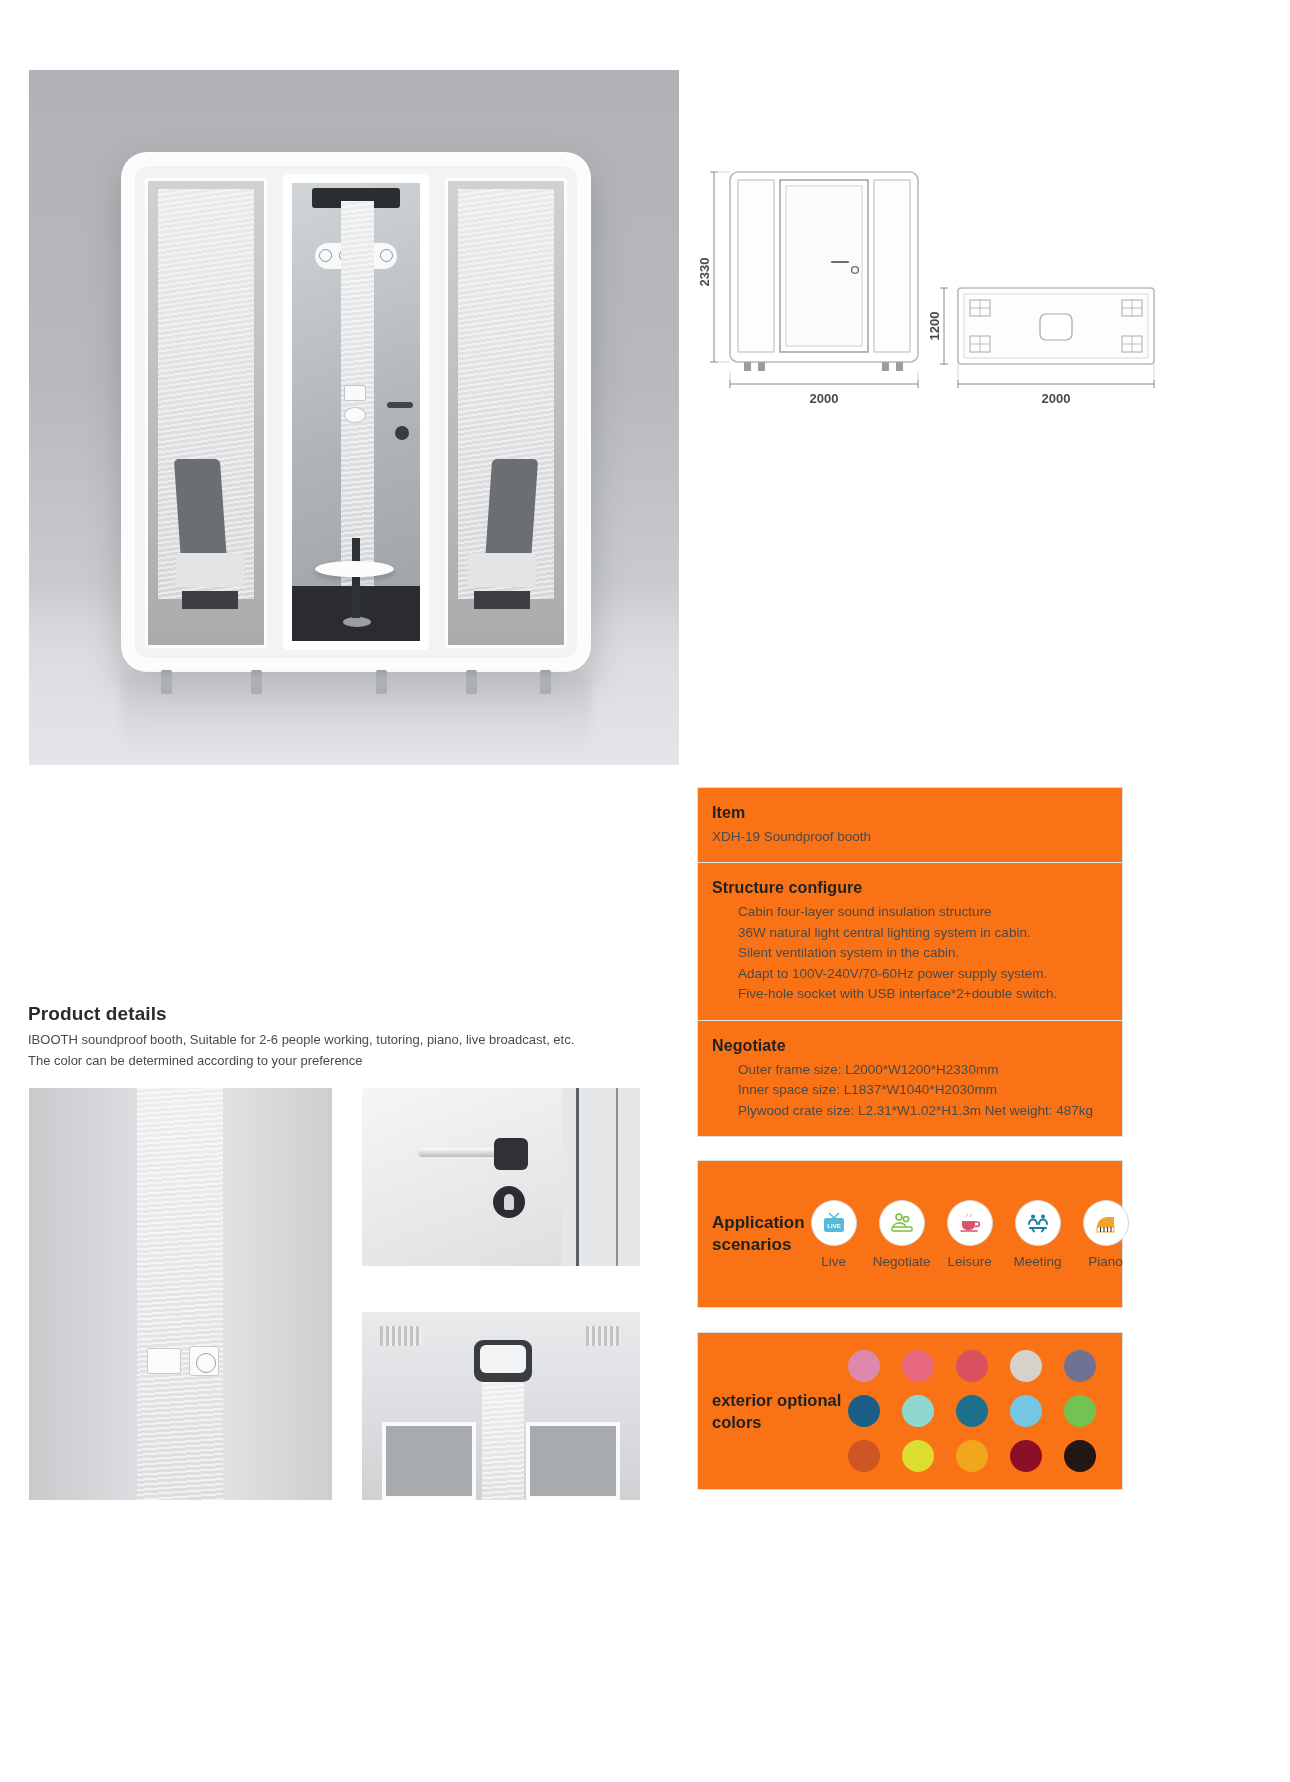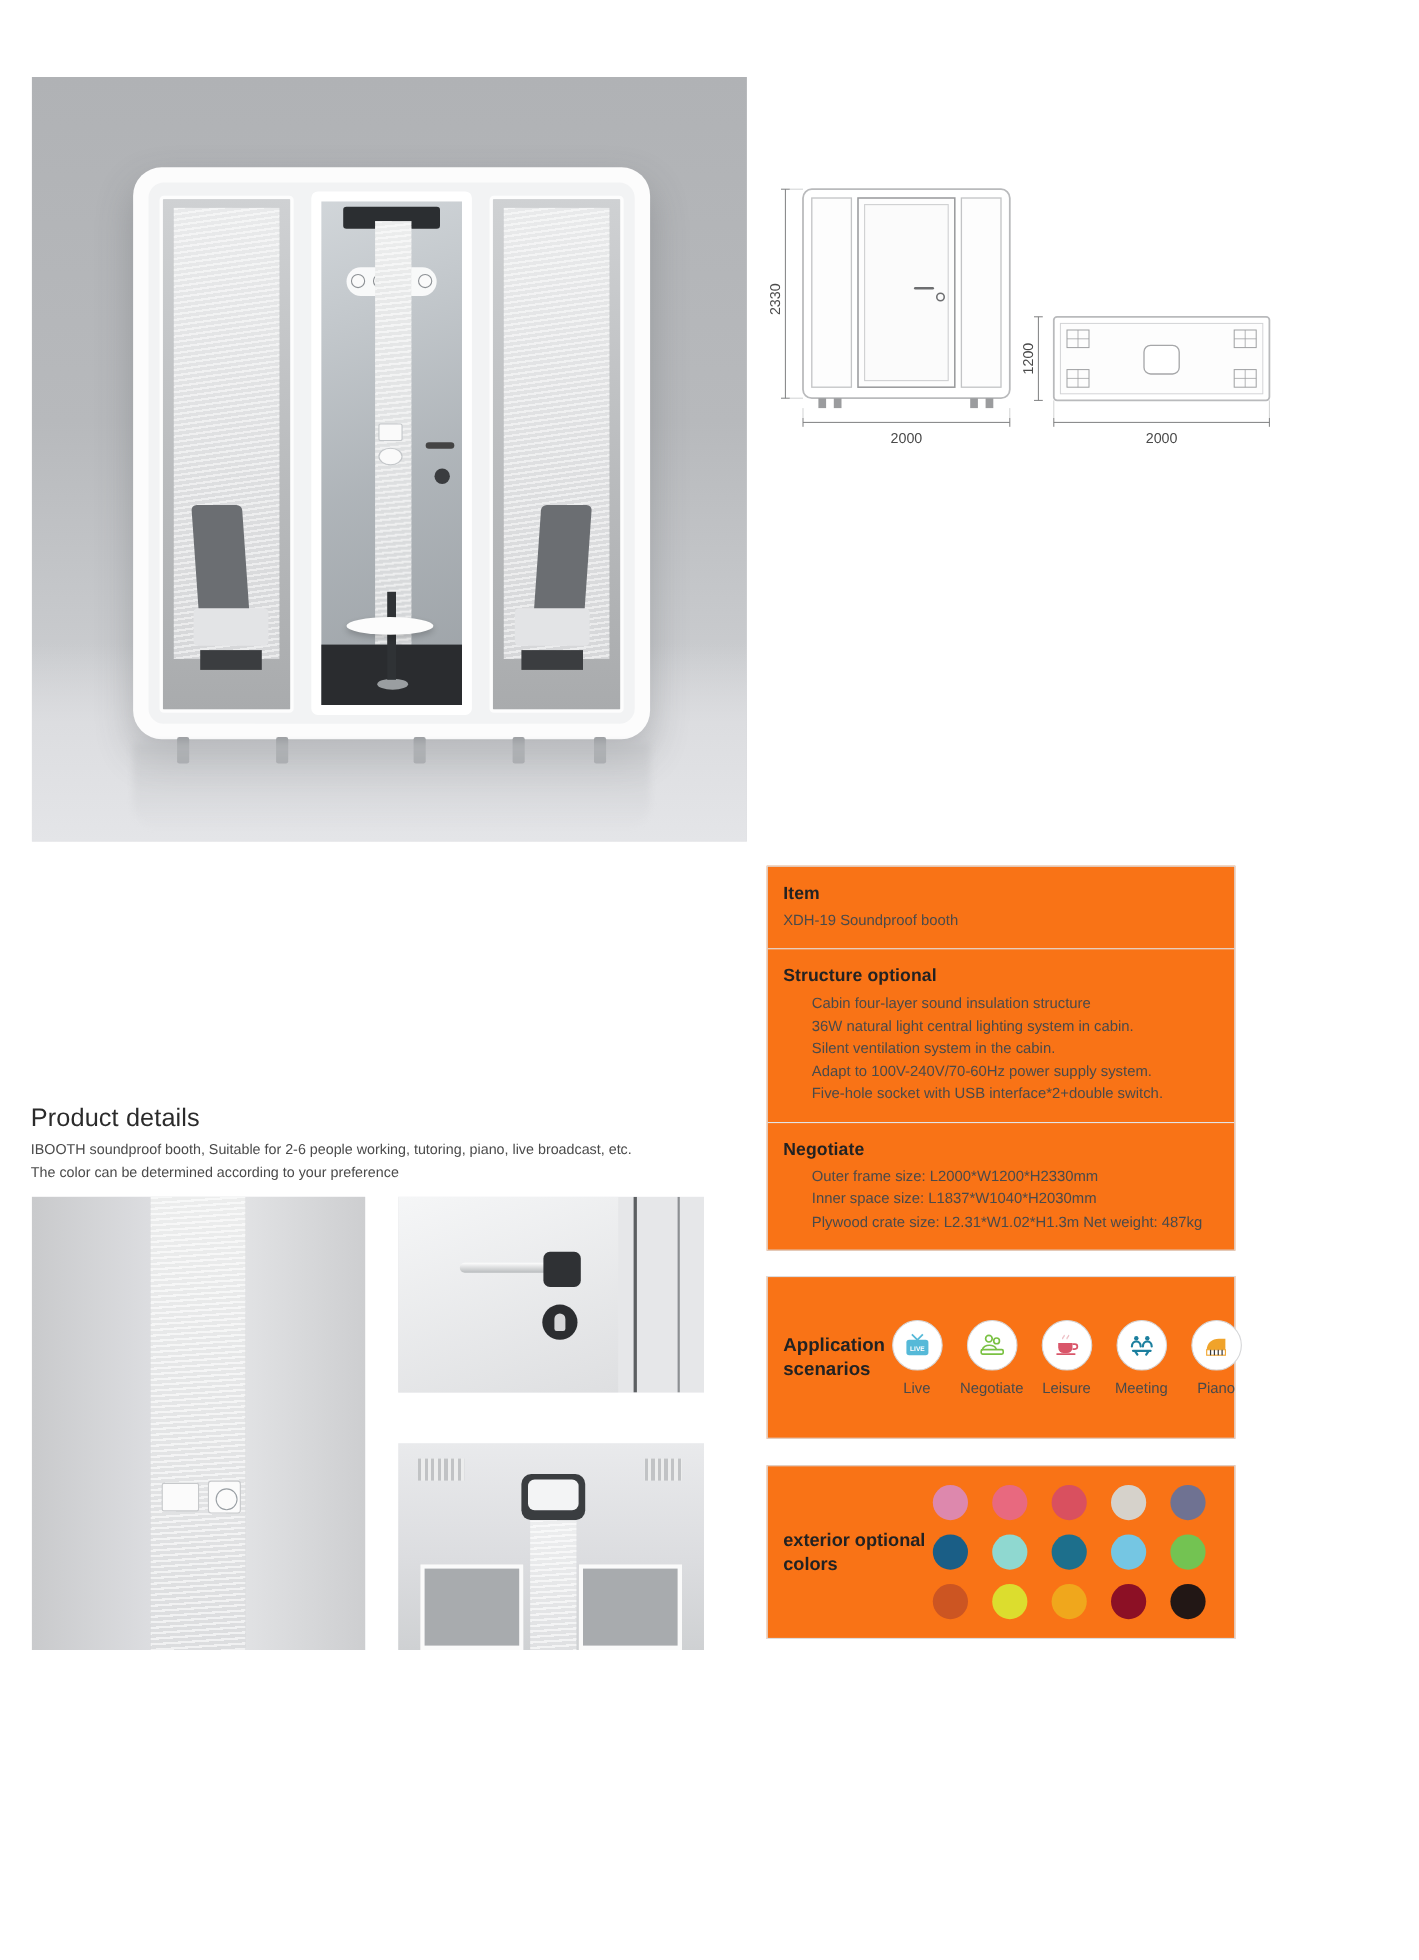--- a/index.html
+++ b/index.html
@@ -97,26 +97,26 @@
   .seat-cush { position:absolute; bottom:22px; left:2px; right:2px; height:34px; background:#e3e4e6; border-radius:4px; }
   .seat-leg { position:absolute; bottom:0; left:8px; right:8px; height:18px; background:#3b3d40; }
   .foot { position:absolute; bottom:-22px; width:11px; height:24px; background:#9fa2a5; border-radius:2px; }
   .reflection {
     position:absolute; left:92px; top:605px; width:470px; height:80px;
     background: linear-gradient(180deg, rgba(190,192,195,.55), rgba(205,207,210,0));
     filter: blur(3px); border-radius:0 0 26px 26px;
   }
 
   
-  .tech { position:absolute; left:700px; top:150px; width:560px; height:270px; }
+  .tech { position:absolute; left:700px; top:150px; width:560px; height:270px;font-weight:bold; }
   .tech svg { display:block; }
 
   
   .pd-block { position:absolute; left:28px; top:1003px; width:620px; }
-  .pd-title { font-size:23px; font-weight:normal; color:#2b2b2b; letter-spacing:.1px; }
+  .pd-title { font-size:19px; font-weight:bold; color:#2b2b2b; letter-spacing:.1px; }
   .pd-line { font-size:13px; color:#4a4a4a; line-height:21px; margin-top:4px; }
 
   
   .detail-tall {
     position:absolute; left:29px; top:1088px; width:303px; height:412px;
     background: linear-gradient(180deg,#d8d9db,#cfd0d2);
     overflow:hidden;
   }
   .dt-felt {
     position:absolute; left:108px; top:0; width:86px; height:100%;
@@ -329,21 +329,21 @@
     <div class="dc-win-l"></div>
     <div class="dc-win-r"></div>
   </div>
 
   <div class="card" id="card-specs">
     <div class="sect">
       <h3>Item</h3>
       <div class="sub">XDH-19  Soundproof  booth</div>
     </div>
     <div class="sect">
-      <h3>Structure optional</h3>
+      <h3>Structure configure</h3>
       <div class="row">Cabin four-layer sound insulation structure</div>
       <div class="row">36W natural light central lighting system in cabin.</div>
       <div class="row">Silent ventilation system in the cabin.</div>
       <div class="row">Adapt to 100V-240V/70-60Hz power supply system.</div>
       <div class="row">Five-hole socket with USB interface*2+double switch.</div>
     </div>
     <div class="sect">
       <h3>Negotiate</h3>
       <div class="row">Outer frame size:  L2000*W1200*H2330mm</div>
       <div class="row">Inner space size:   L1837*W1040*H2030mm</div>

